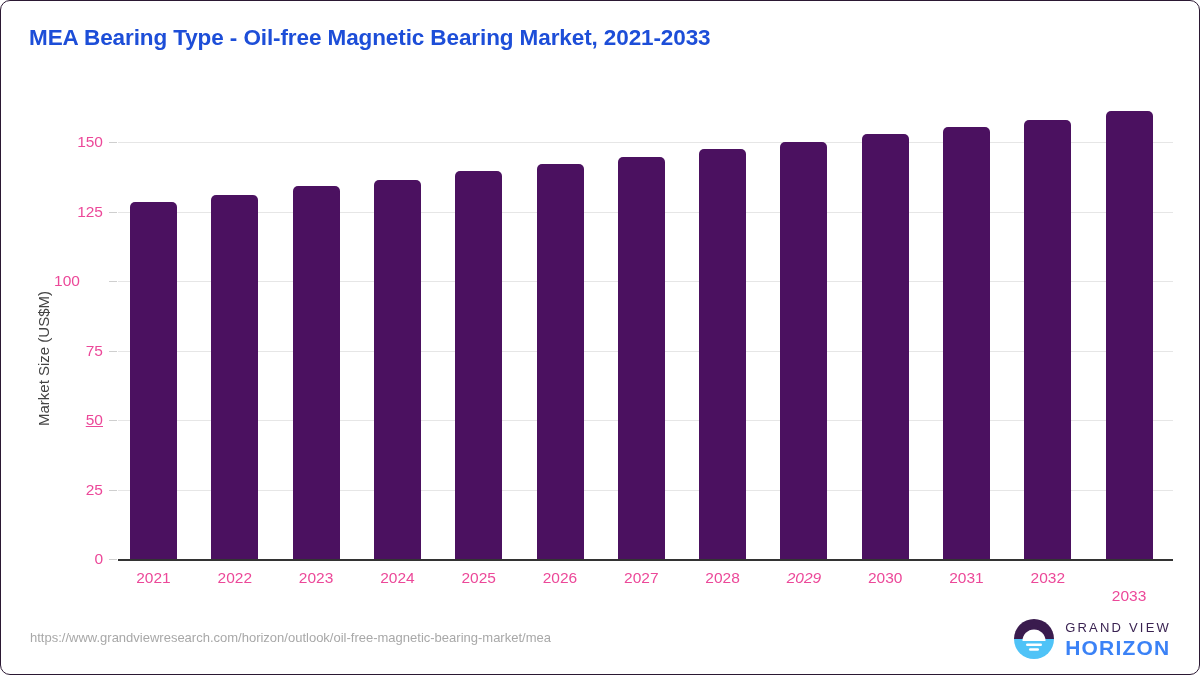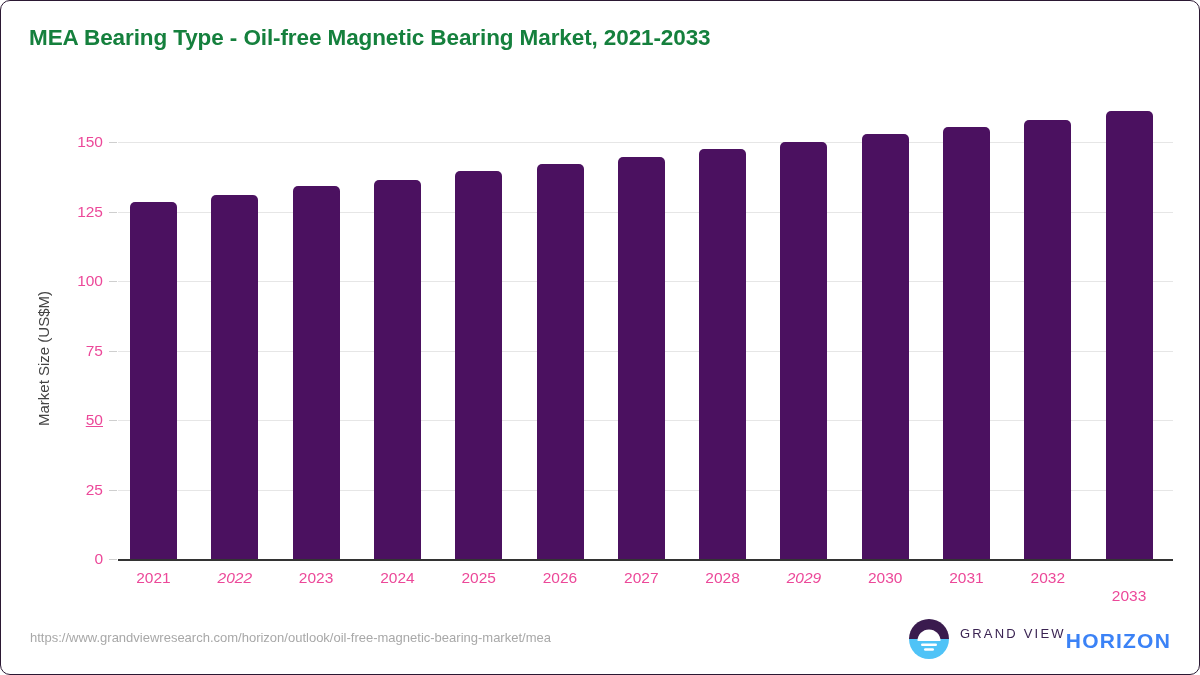--- a/index.html
+++ b/index.html
@@ -19,21 +19,21 @@
     border-radius: 10px;
     box-sizing: border-box;
     overflow: hidden;
   }
   .chart-title {
     position: absolute;
     left: 28px;
     top: 24px;
     font-size: 22.5px;
     font-weight: bold;
-    color: #15803d;
+    color: #1d4ed8;
     letter-spacing: -0.1px;
     white-space: nowrap;
   }
   
   .plot-wrap {
     position: absolute;
     left: 0;
     top: 0;
     width: 1200px;
     height: 675px;
@@ -112,21 +112,21 @@
     align-items: center;
     gap: 9px;
   }
   .logo-mark {
     width: 44px;
     height: 44px;
     flex: 0 0 44px;
   }
   .logo-text {
     display: flex;
-    flex-direction: row;
+    flex-direction: column;
     justify-content: center;
     line-height: 1;
   }
   .logo-top {
     font-size: 13px;
     letter-spacing: 2.2px;
     color: #3a2352;
     font-weight: normal;
   }
   .logo-bottom {
@@ -157,21 +157,21 @@
     <div id="ytick-layer">
         <div class="y-tick-dash" style="top: 558px;"></div>
         <div class="y-tick-label" style="top: 558px; left: 42px;">0</div>
         <div class="y-tick-dash" style="top: 488.5px;"></div>
         <div class="y-tick-label" style="top: 488.5px; left: 42px;">25</div>
         <div class="y-tick-dash" style="top: 419px;"></div>
         <div class="y-tick-label" style="top: 419px; left: 42px; text-decoration: underline;">50</div>
         <div class="y-tick-dash" style="top: 349.5px;"></div>
         <div class="y-tick-label" style="top: 349.5px; left: 42px;">75</div>
         <div class="y-tick-dash" style="top: 280px;"></div>
-        <div class="y-tick-label" style="top: 280px; left: 42px;">100</div>
+        <div class="y-tick-label" style="top: 280px; left: 36px; text-align: center;">100</div>
         <div class="y-tick-dash" style="top: 210.5px;"></div>
         <div class="y-tick-label" style="top: 210.5px; left: 42px;">125</div>
         <div class="y-tick-dash" style="top: 141px;"></div>
         <div class="y-tick-label" style="top: 141px; left: 42px;">150</div>
       </div>
     <div class="axis-line"></div>
     <div id="bars-layer">
         <div class="bar" title="2021: 128.5" style="left: 129px; top: 200.77px; height: 357.23px; background: rgb(75, 17, 96);"></div>
         <div class="bar" title="2022: 131" style="left: 210.3px; top: 193.82px; height: 364.18px; background: rgb(75, 17, 96);"></div>
         <div class="bar" title="2023: 134" style="left: 291.6px; top: 185.48px; height: 372.52px; background: rgb(75, 17, 96);"></div>
@@ -181,21 +181,21 @@
         <div class="bar" title="2027: 144.5" style="left: 616.8px; top: 156.29px; height: 401.71px; background: rgb(75, 17, 96);"></div>
         <div class="bar" title="2028: 147.5" style="left: 698.1px; top: 147.95px; height: 410.05px; background: rgb(75, 17, 96);"></div>
         <div class="bar" title="2029: 150" style="left: 779.4px; top: 141px; height: 417px; background: rgb(75, 17, 96);"></div>
         <div class="bar" title="2030: 153" style="left: 860.7px; top: 132.66px; height: 425.34px; background: rgb(75, 17, 96);"></div>
         <div class="bar" title="2031: 155.5" style="left: 942px; top: 125.71px; height: 432.29px; background: rgb(75, 17, 96);"></div>
         <div class="bar" title="2032: 158" style="left: 1023.3px; top: 118.76px; height: 439.24px; background: rgb(75, 17, 96);"></div>
         <div class="bar" title="2033: 161" style="left: 1104.6px; top: 110.42px; height: 447.58px; background: rgb(75, 17, 96);"></div>
       </div>
     <div id="xtick-layer">
         <div class="x-tick-label" style="left: 112.5px;">2021</div>
-        <div class="x-tick-label" style="left: 193.8px; font-style: italic;">2022</div>
+        <div class="x-tick-label" style="left: 193.8px;">2022</div>
         <div class="x-tick-label" style="left: 275.1px;">2023</div>
         <div class="x-tick-label" style="left: 356.4px;">2024</div>
         <div class="x-tick-label" style="left: 437.7px;">2025</div>
         <div class="x-tick-label" style="left: 519px;">2026</div>
         <div class="x-tick-label" style="left: 600.3px;">2027</div>
         <div class="x-tick-label" style="left: 681.6px;">2028</div>
         <div class="x-tick-label" style="left: 762.9px; font-style: italic;">2029</div>
         <div class="x-tick-label" style="left: 844.2px;">2030</div>
         <div class="x-tick-label" style="left: 925.5px;">2031</div>
         <div class="x-tick-label" style="left: 1006.8px;">2032</div>

